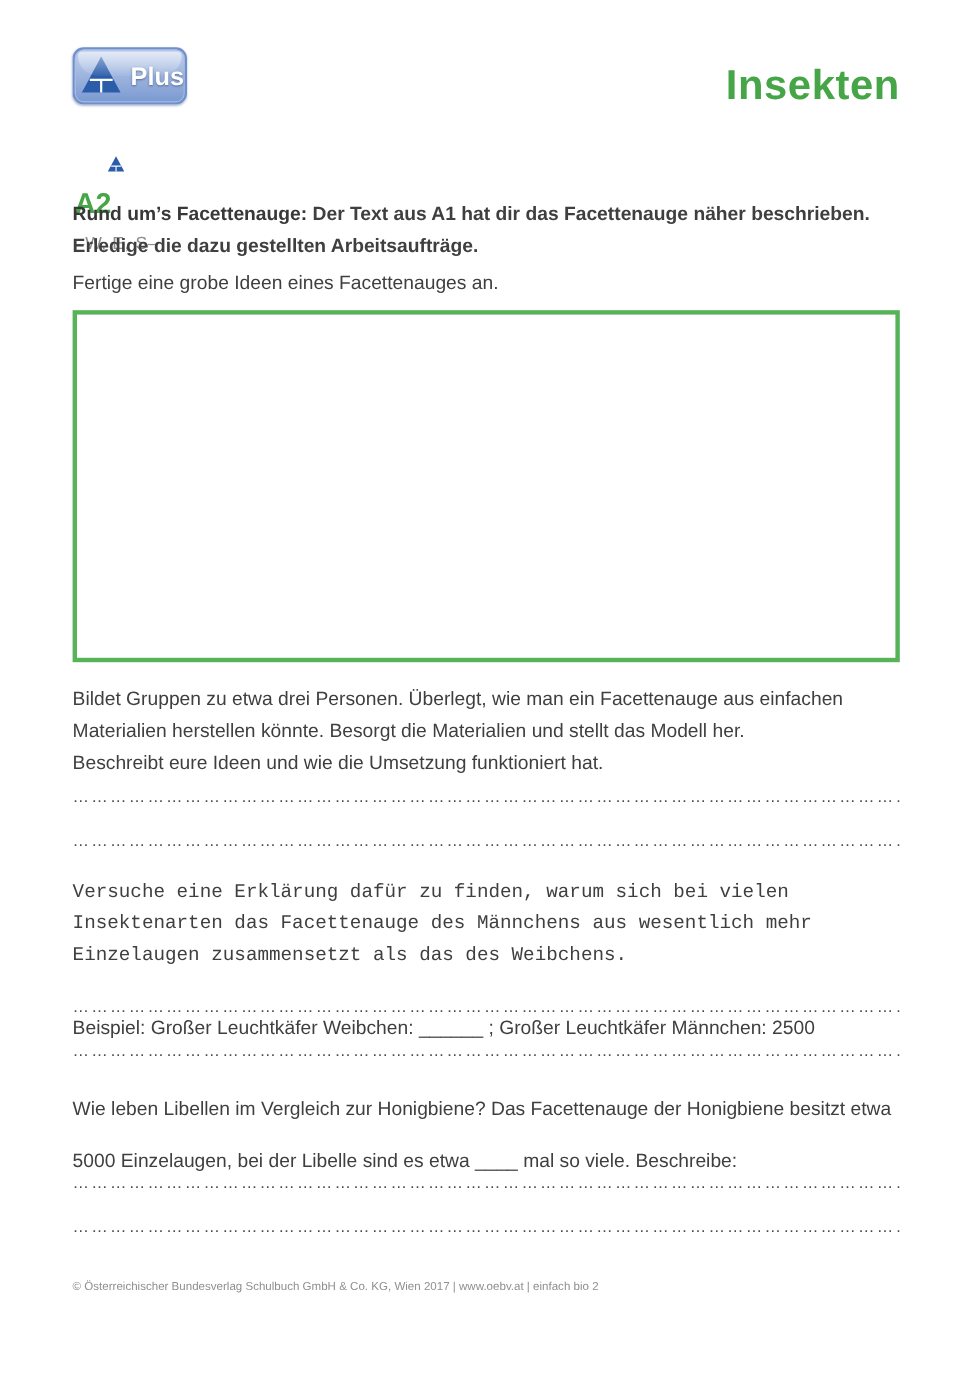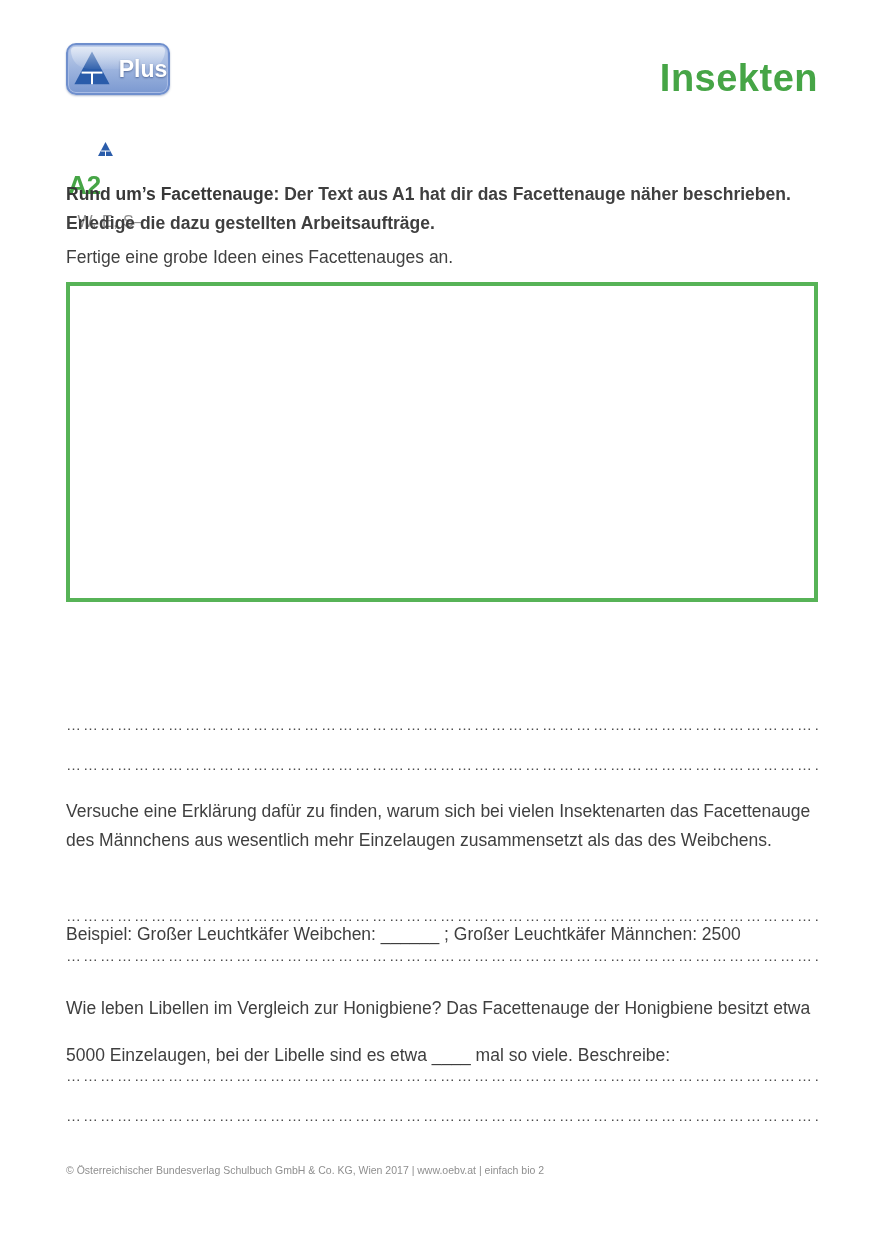--- a/index.html
+++ b/index.html
@@ -50,21 +50,21 @@
   .task-id { font-size: 26px; font-weight: bold; color: #46a546; }
   .task-levels { font-size: 16px; color: #8d8d8d; letter-spacing: 0.5px; }
 
   
   .par { position: absolute; left: 66px; width: 766px; font-size: 17.5px; line-height: 29px; }
   .par b { color: #383838; }
 
   .p-intro   { top: 180px; font-weight: bold; }
   .p-sketch  { top: 243px; }
   .p-group   { top: 621px; width: 772px; }
-  .p-explain { top: 797px; }
+  .p-explain { top: 797px; font-family: Liberation Mono, monospace; }
   .p-example { top: 905px; margin-top: 15px; }
   .p-compare { top: 985px; width: 776px; line-height: 47px; }
 
   
   .sketch-box {
     position: absolute; left: 66px; top: 282px;
     width: 752px; height: 320px;
     border: 4px solid #57b357;
     background: #ffffff;
   }
@@ -116,20 +116,22 @@
 
 <div class="par p-intro">
   <b>Rund um’s Facettenauge:</b><span> Der Text aus A1 hat dir das Facettenauge näher beschrieben. Erledige die dazu gestellten Arbeitsaufträge.</span>
 </div>
 
 <div class="par p-sketch">Fertige eine grobe Ideen eines Facettenauges an.</div>
 
 <div class="sketch-box"></div>
 
 <div class="par p-group">
+  <div>Bildet Gruppen zu etwa drei Personen. Überlegt, wie man ein Facettenauge aus einfachen Materialien herstellen könnte. Besorgt die Materialien und stellt das Modell her.</div>
+  <div>Beschreibt eure Ideen und wie die Umsetzung funktioniert hat.</div>
 </div>
 
 <div class="dots dots-1">………………………………………………………………………………………………………………………………………………………………………………………………………………………………</div>
 <div class="dots dots-2">………………………………………………………………………………………………………………………………………………………………………………………………………………………………</div>
 
 <div class="par p-explain">Versuche eine Erklärung dafür zu finden, warum sich bei vielen Insektenarten das Facettenauge des Männchens aus wesentlich mehr Einzelaugen zusammensetzt als das des Weibchens.</div>
 
 <div class="par p-example">Beispiel: Großer Leuchtkäfer Weibchen: ______ ; Großer Leuchtkäfer Männchen: 2500</div>
 
 <div class="dots dots-3">………………………………………………………………………………………………………………………………………………………………………………………………………………………………</div>

